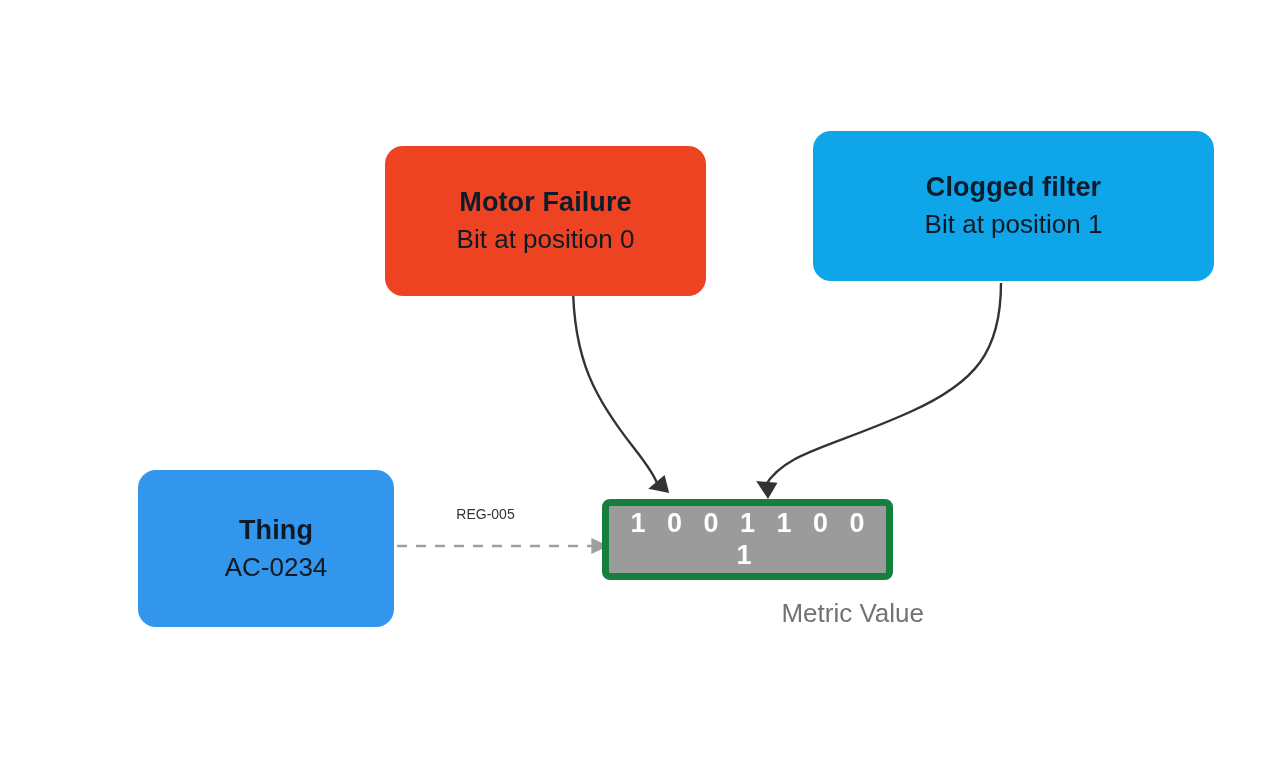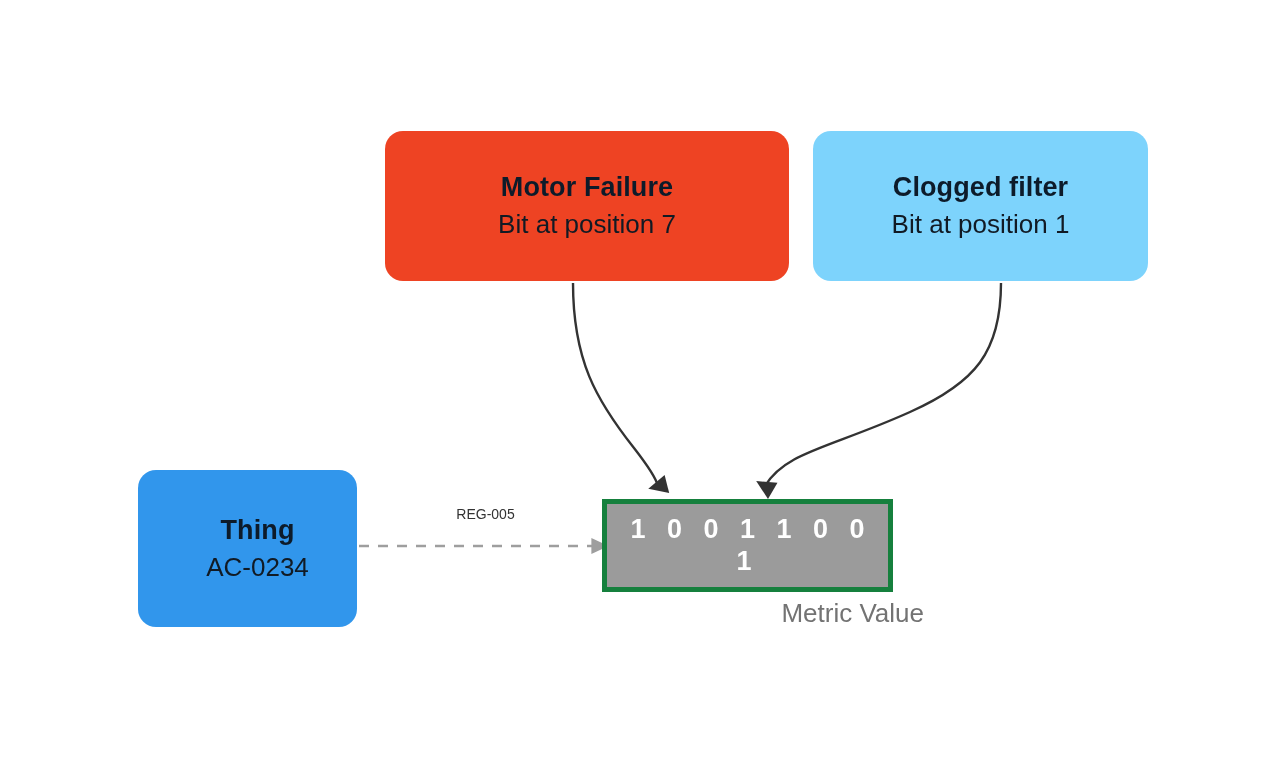--- a/index.html
+++ b/index.html
@@ -44,63 +44,63 @@
     letter-spacing: 0.1px;
   }
   .node .subtitle {
     font-weight: normal;
     color: #111a24;
   }
 
   
   #node-motor-failure {
     left: 385px;
-    top: 131px;
-    width: 404px;
+    top: 146px;
+    width: 321px;
     height: 150px;
     background: #ee4323;
     border-radius: 18px;
   }
   #node-motor-failure .title { font-size: 27px; margin-bottom: 5px; }
   #node-motor-failure .subtitle { font-size: 26px; }
 
   
   #node-clogged-filter {
     left: 813px;
     top: 131px;
-    width: 335px;
+    width: 401px;
     height: 150px;
-    background: #7dd3fc;
+    background: #0ea5e9;
     border-radius: 18px;
   }
   #node-clogged-filter .title { font-size: 27px; margin-bottom: 5px; }
   #node-clogged-filter .subtitle { font-size: 26px; }
 
   
   #node-thing {
     left: 138px;
     top: 470px;
-    width: 219px;
+    width: 256px;
     height: 157px;
     background: #3196ec;
     border-radius: 18px;
     padding-left: 20px;
   }
   #node-thing .title { font-size: 27px; margin-bottom: 5px; }
   #node-thing .subtitle { font-size: 26px; text-align: center; }
 
   
   #node-metric {
     left: 602px;
     top: 499px;
     width: 291px;
-    height: 93px;
+    height: 81px;
     background: #9b9b9b;
-    border: 5px solid #15803d;
-    border-radius: 0;
+    border: 7px solid #15803d;
+    border-radius: 8px;
   }
   #node-metric .bits {
     font-size: 27px;
     font-weight: bold;
     color: #ffffff;
     letter-spacing: 7px;
     text-indent: 7px;
     font-family: "Liberation Sans", sans-serif;
   }
   #metric-caption {
@@ -140,21 +140,21 @@
 
     <path d="M 573 283 C 573 360, 596 400, 634 448 C 648 466, 656 478, 658 486" fill="none" stroke="#333333" stroke-width="2.4" marker-end="url(#arrow-dark)"></path>
 
     <path d="M 1001 283 C 1001 352, 975 383, 910 412 C 830 448, 785 452, 765 486" fill="none" stroke="#333333" stroke-width="2.4" marker-end="url(#arrow-dark)"></path>
 
     <path d="M 359 546 L 594 546" fill="none" stroke="#9e9e9e" stroke-width="2.6" stroke-dasharray="10,9" marker-end="url(#arrow-gray)"></path>
   </svg>
 
   <div class="node" id="node-motor-failure">
     <div class="title">Motor Failure</div>
-    <div class="subtitle">Bit at position 7</div>
+    <div class="subtitle">Bit at position 0</div>
   </div>
 
   <div class="node" id="node-clogged-filter">
     <div class="title">Clogged filter</div>
     <div class="subtitle">Bit at position 1</div>
   </div>
 
   <div class="node" id="node-thing">
     <div class="title">Thing</div>
     <div class="subtitle">AC-0234</div>

